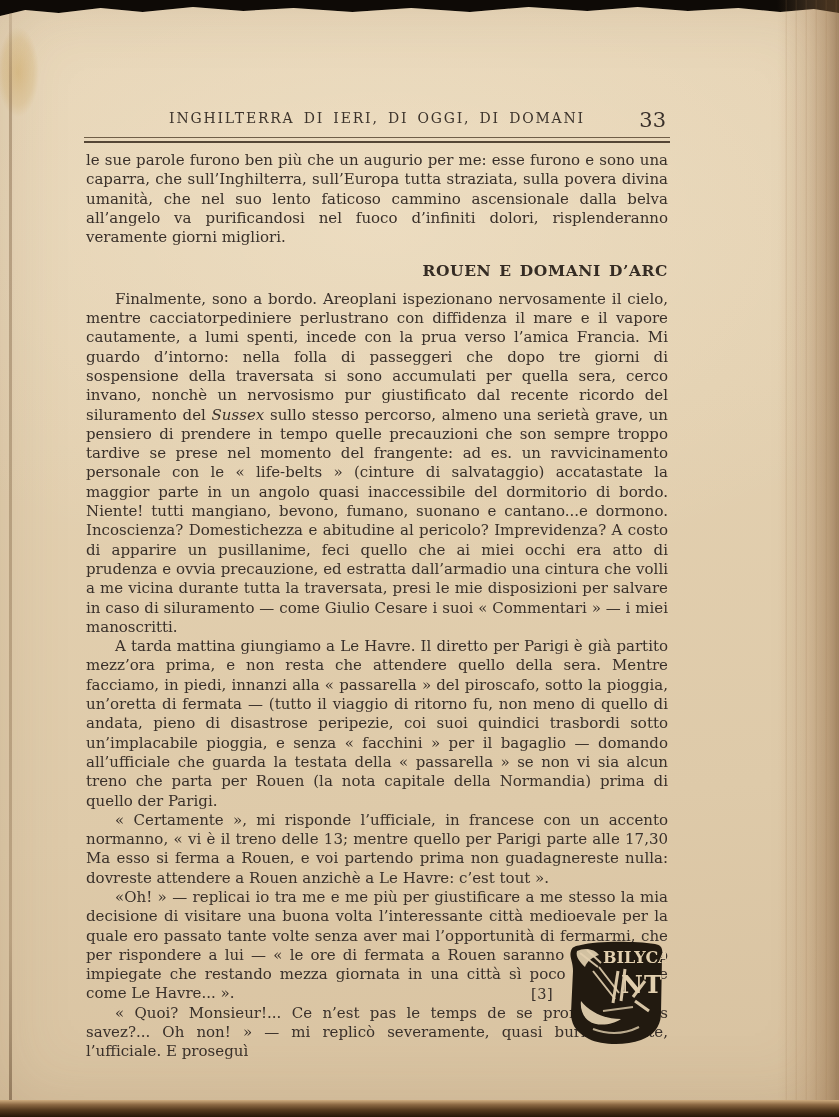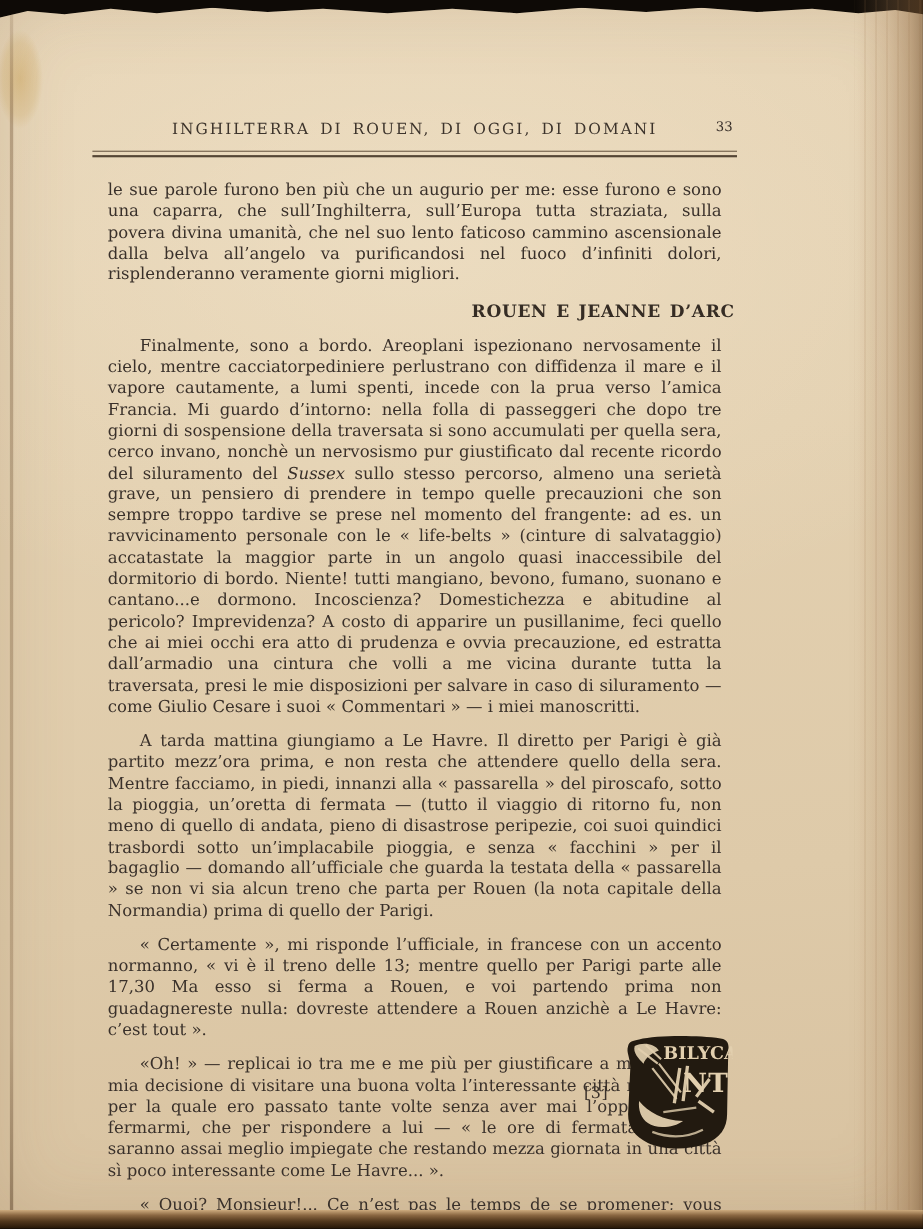--- a/index.html
+++ b/index.html
@@ -39,33 +39,33 @@
     position:absolute;left:0;top:1100px;width:839px;height:17px;
     background:linear-gradient(to bottom,#cdab7e 0%,#8a6742 28%,#52381d 60%,#241507 100%);
   }
   
   .runhead{position:absolute;left:86px;top:110px;width:582px;}
   .runhead-title{
     display:block;text-align:center;
     font-size:14px;letter-spacing:1.8px;font-weight:500;word-spacing:3px;
     color:#3c332b;
   }
-  .runhead-num{position:absolute;right:2px;top:-2px;font-size:12px;color:#39302a;}
+  .runhead-num{position:absolute;right:2px;top:-2px;font-size:21px;color:#39302a;}
   .rule{
     position:absolute;left:84px;top:137px;width:586px;height:3px;
     border-top:1px solid rgba(82,64,45,.8);
     border-bottom:2px solid rgba(58,44,30,.85);
   }
   
   .text-col{
     position:absolute;left:86px;top:151px;width:582px;
     font-size:15px;line-height:19.3px;text-align:justify;
     color:#39302a;
   }
-  .par{margin:12px;}
+  .par{margin:0;}
   .par.indent{text-indent:29px;}
   .par em{}
   h2.section{
     font-size:15.5px;font-weight:700;letter-spacing:.6px;word-spacing:2px;
     text-align:right;margin:14px 0 9px 0;color:#352c24;
   }
   
   .signature{
     position:absolute;left:531px;top:986px;
     font-size:14.5px;letter-spacing:.5px;color:#39302a;
@@ -73,28 +73,28 @@
   .stamp{position:absolute;left:563px;top:941px;width:103px;height:105px;}
 </style>
 </head>
 <body>
 
 <div class="page">
   <div class="stain"></div>
   <div class="crease"></div>
 
   <div class="runhead">
-    <span class="runhead-title">INGHILTERRA DI ROUEN, DI OGGI, DI DOMANI</span>
+    <span class="runhead-title">INGHILTERRA DI IERI, DI OGGI, DI DOMANI</span>
     <span class="runhead-num">33</span>
   </div>
   <div class="rule"></div>
 
   <div class="text-col">
     <p class="par"><span>le sue parole furono ben più che un augurio per me: esse furono e sono una caparra, che sull’Inghilterra, sull’Europa tutta straziata, sulla povera divina umanità, che nel suo lento faticoso cammino ascensionale dalla belva all’angelo va purificandosi nel fuoco d’infiniti dolori, risplenderanno veramente giorni migliori.</span></p>
-    <h2 class="section">ROUEN E JEANNE D’ARC</h2>
+    <h2 class="section">ROUEN E DOMANI D’ARC</h2>
     <div id="paragraphs">
         <p class="par indent"><span>Finalmente, sono a bordo. Areoplani ispezionano nervosamente il cielo, mentre cacciatorpediniere perlustrano con diffidenza il mare e il vapore cautamente, a lumi spenti, incede con la prua verso l’amica Francia. Mi guardo d’intorno: nella folla di passeggeri che dopo tre giorni di sospensione della traversata si sono accumulati per quella sera, cerco invano, nonchè un nervosismo pur giustificato dal recente ricordo del siluramento del </span><em>Sussex</em><span> sullo stesso percorso, almeno una serietà grave, un pensiero di prendere in tempo quelle precauzioni che son sempre troppo tardive se prese nel momento del frangente: ad es. un ravvicinamento personale con le « life-belts » (cinture di salvataggio) accatastate la maggior parte in un angolo quasi inaccessibile del dormitorio di bordo. Niente! tutti mangiano, bevono, fumano, suonano e cantano...e dormono. Incoscienza? Domestichezza e abitudine al pericolo? Imprevidenza? A costo di apparire un pusillanime, feci quello che ai miei occhi era atto di prudenza e ovvia precauzione, ed estratta dall’armadio una cintura che volli a me vicina durante tutta la traversata, presi le mie disposizioni per salvare in caso di  siluramento — come Giulio Cesare i suoi « Commentari » — i miei manoscritti.</span></p>
         <p class="par indent"><span>A tarda mattina giungiamo a Le Havre. Il diretto per Parigi è già partito mezz’ora prima, e non resta che attendere quello della sera. Mentre facciamo, in piedi, innanzi alla « passarella » del piroscafo, sotto la pioggia, un’oretta di fermata — (tutto il viaggio di ritorno fu, non meno di quello di andata, pieno di disastrose peripezie, coi suoi quindici  trasbordi  sotto un’implacabile pioggia, e senza « facchini » per il bagaglio — domando all’ufficiale che guarda la testata della « passarella » se non vi sia alcun treno che parta per Rouen (la nota capitale della Normandia) prima di quello der  Parigi.</span></p>
         <p class="par indent"><span>« Certamente », mi risponde l’ufficiale, in francese con un accento normanno, « vi è il treno delle 13; mentre quello per Parigi parte alle 17,30 Ma esso si ferma a Rouen, e voi partendo prima non guadagnereste nulla: dovreste attendere a Rouen anzichè a Le Havre: c’est tout ».</span></p>
         <p class="par indent"><span>«Oh! » — replicai io tra me e me più per giustificare a me stesso la mia decisione di visitare una buona volta l’interessante città medioevale per la quale ero passato tante volte senza aver mai l’opportunità di fermarmi, che per rispondere a lui — « le ore di fermata a Rouen saranno assai meglio impiegate che restando mezza giornata in una città sì poco interessante come Le Havre... ».</span></p>
         <p class="par indent"><span>« Quoi? Monsieur!... Ce n’est pas le temps de se promener; vous savez?... Oh non! » — mi replicò severamente, quasi burberamente, l’ufficiale. E proseguì</span></p>
       </div>
   </div>
 
   <span class="signature">[3]</span>

